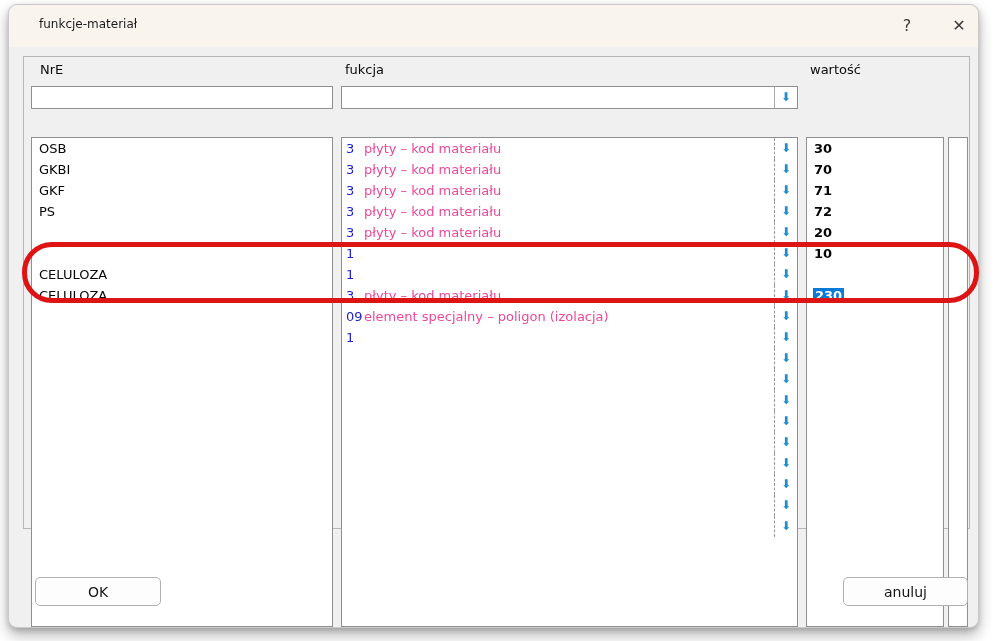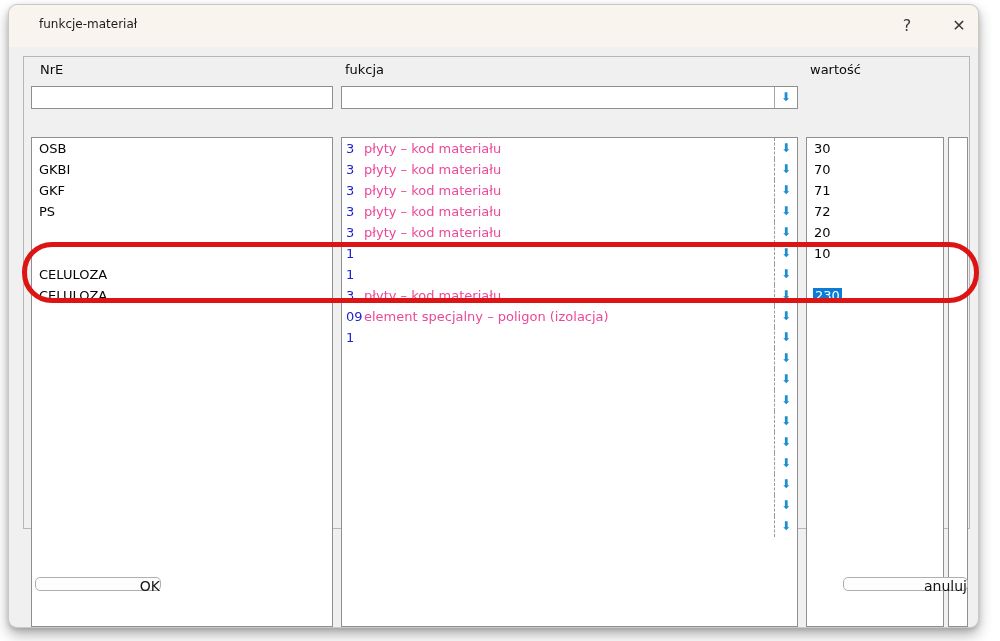--- a/index.html
+++ b/index.html
@@ -87,30 +87,30 @@
   .nrow span{padding-left:7px; color:#050505;}
   .frow{display:flex;}
   .code-cell{flex:0 0 22px; padding-left:4px; color:var(--code-blue);}
   .desc-cell{flex:1; color:#ec4899; overflow:hidden;}
   .arrow-cell{
     flex:0 0 23px; text-align:center;
     border-left:1px dashed #9a9a9a;
     color:var(--arrow-blue); font-size:12px;
     cursor:default;
   }
-  .wrow span{margin-left:7px; color:#050505;}
+  .wrow span{margin-left:7px; color:#050505;font-weight:bold;}
   .wrow .sel{
     background:var(--sel-blue); color:#ffffff; padding:0 2px; margin-left:6px;
   }
 
   .btn{
-    position:absolute; top:572px; height:14px;
+    position:absolute; top:572px; height:29px;
     background:#fdfdfd; border:1px solid #b0b0b0; border-radius:5px;
     font:14px "DejaVu Sans","Liberation Sans",sans-serif;
-    color:#141414; text-align:right; cursor:default;
+    color:#141414; text-align:center; cursor:default;
   }
   .btn-ok{left:26px; width:126px;}
   .btn-cancel{left:834px; width:125px;}
 
   .annotation{
     position:absolute; left:22px; top:242px; width:957px; height:61px;
     border:5px solid var(--annot-red);
     border-radius:30px;
     pointer-events:none; z-index:40;
   }

